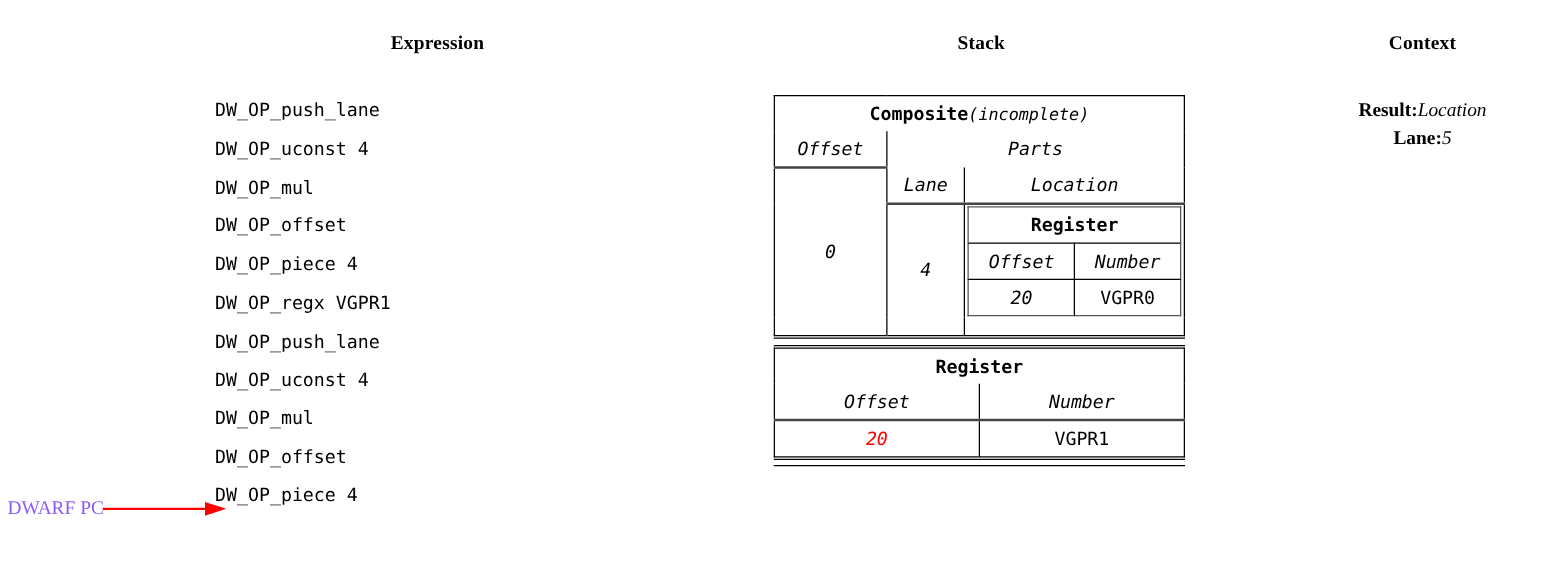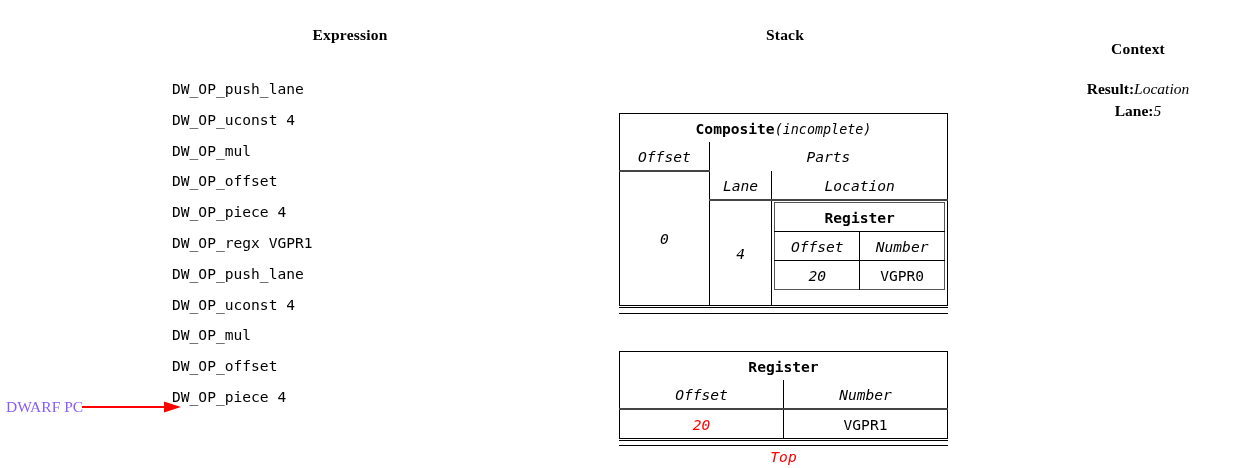--- a/index.html
+++ b/index.html
@@ -21,21 +21,21 @@
     position: absolute;
     font-family: "Liberation Serif", "DejaVu Serif", serif;
     font-weight: bold;
     font-size: 15.5px;
     letter-spacing: 0.2px;
     white-space: nowrap;
     transform: translateX(-50%);
   }
   #head-expression { left: 350px; top: 26px; text-align: right; }
   #head-stack      { left: 785px; top: 26px; }
-  #head-context    { left: 1138px; top: 40px; }
+  #head-context    { left: 1138px; top: 26px; }
 
   
   #expression-list {
     position: absolute;
     left: 172px;
     top: 74px;
     width: 300px;
   }
   .expr-line {
     font-family: "DejaVu Sans Mono", "Liberation Mono", monospace;
@@ -70,21 +70,20 @@
   #stack-wrap {
     position: absolute;
     left: 619px;
     top: 76px;
     width: 329px;
   }
   table.tbl {
     border-collapse: collapse;
     width: 100%;
     table-layout: fixed;
-    margin-top: 37px;
   }
   table.tbl td {
     font-family: "DejaVu Sans Mono", "Liberation Mono", monospace;
     font-size: 14.6px;
     text-align: center;
     vertical-align: middle;
     padding: 1px 2px;
     white-space: nowrap;
   }
   .t-bold   { font-weight: bold; }
@@ -259,21 +258,20 @@
       </tr>
       <tr>
         <td class="cell-r bd-r red">20</td>
         <td class="cell-r">VGPR1</td>
       </tr>
     </tbody>
   </table>
 
   <div class="stack-bottom"></div>
 
-  <div id="stack-top-label">Top</div>
 </div>
 
 <div id="context-block">
   <div class="ctx-line">
     <span class="ctx-key">Result:</span><span class="ctx-val">Location</span>
   </div>
   <div class="ctx-line">
     <span class="ctx-key">Lane:</span><span class="ctx-val">5</span>
   </div>
 </div>

